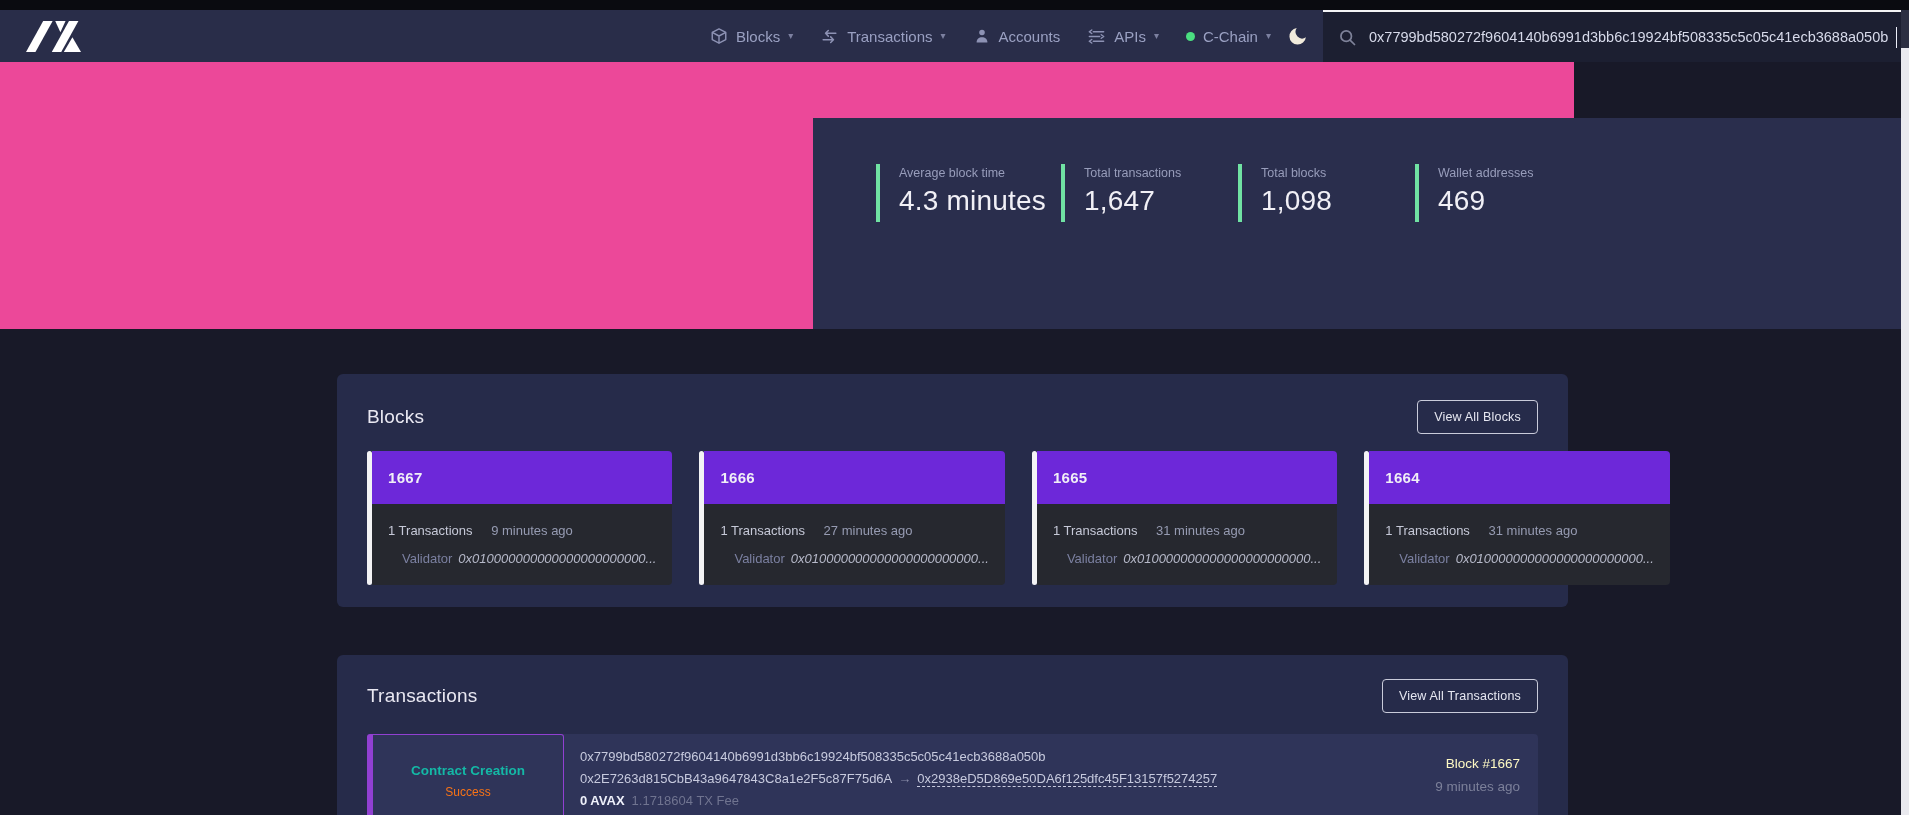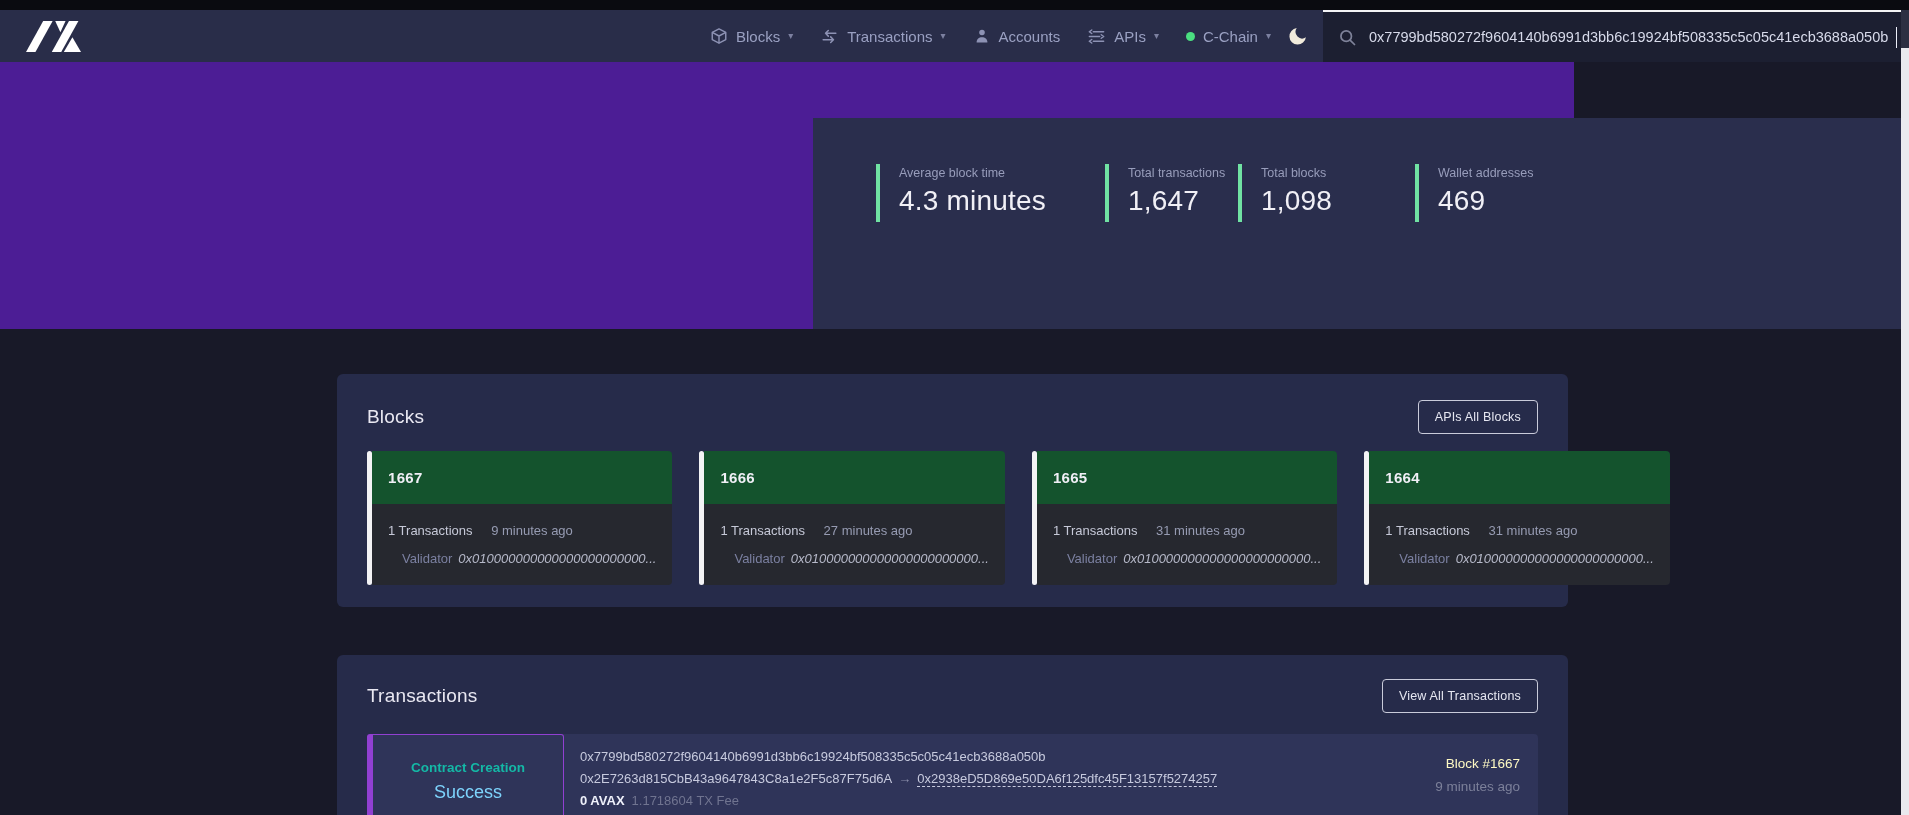--- a/index.html
+++ b/index.html
@@ -42,21 +42,21 @@
     flex:1; background:transparent; border:none; outline:none;
     color:#d7daea; font-size:14.5px; font-family:"Liberation Sans", sans-serif;
   }
   .caret {
     position:absolute; right:12px; top:15px; width:1.5px; height:21px; background:#eceef8;
     animation:blink 1.1s steps(1) infinite;
   }
   @keyframes blink { 50% { opacity:0; } }
 
   
-  .hero { position:absolute; left:0; top:62px; width:1574px; height:267px; background:#4c1d95; }
+  .hero { position:absolute; left:0; top:62px; width:1574px; height:267px; background:#ec4899; }
   .stats-panel {
     position:absolute; left:813px; top:56px; width:1096px; height:211px;
     background:#2a2e4d;
   }
   .stat { position:absolute; top:46px; height:58px; border-left:4px solid #70e2a3; padding-left:19px; }
   .stat-label { font-size:12.5px; color:#989dbb; margin-top:2px; }
   .stat-value { font-size:28px; font-weight:300; color:#f1f0f6; margin-top:5px; letter-spacing:.2px; }
 
   
   .panel {
@@ -72,21 +72,21 @@
   }
 
   
   .blocks-panel { top:374px; height:233px; }
   .blocks-panel .panel-header { margin-top:25px; }
   .cards-row { display:grid; grid-template-columns:repeat(4,1fr); gap:27px; margin-top:16px; }
   .block-card { display:flex; height:134px; cursor:pointer; }
   .card-accent-bar { width:5px; background:#f3f3f5; border-radius:3px; flex:none; }
   .card-inner { flex:1; display:flex; flex-direction:column; min-width:0; }
   .card-head {
-    background:#14532d; padding:0 16px; height:53px; display:flex; align-items:center;
+    background:#6d28d9; padding:0 16px; height:53px; display:flex; align-items:center;
     border-radius:0 4px 0 0;
   }
   .block-number { font-size:15px; font-weight:700; color:#f0eff6; letter-spacing:.3px; }
   .card-body {
     background:#26282f; flex:1; padding:13px 16px; display:flex; flex-direction:column;
     justify-content:center; gap:13px; border-radius:0 0 4px 0;
   }
   .card-line { font-size:13px; white-space:nowrap; overflow:hidden; }
   .tx-count { color:#c6c9d8; margin-right:15px; }
   .block-time { color:#969bb2; }
@@ -99,21 +99,21 @@
   .tx-row {
     margin-top:20px; background:#2f3459; border-radius:4px;
     display:flex; align-items:stretch; height:94px; cursor:pointer;
   }
   .tx-badge {
     width:197px; flex:none;
     border:1.5px solid #9140d2; border-left:6px solid #9140d2; border-radius:3px;
     display:flex; flex-direction:column; align-items:center; justify-content:center; gap:7px;
   }
   .tx-type { color:#14b8a6; font-size:13.5px; font-weight:700; }
-  .tx-status { color:#7dd3fc; font-size:18px; }
+  .tx-status { color:#f97316; font-size:12px; }
   .tx-mid { padding:15px 0 0 16px; display:flex; flex-direction:column; gap:6px; min-width:0; }
   .tx-line { font-size:13px; line-height:16px; white-space:nowrap; }
   .tx-hash { color:#c7cade; cursor:pointer; }
   .tx-addr { color:#c7cade; cursor:pointer; }
   .tx-arrow { color:#8b8fab; margin:0 6px; }
   .tx-addr-to { text-decoration:underline dashed; text-underline-offset:3px; text-decoration-thickness:1px; }
   .tx-value { color:#eef0fa; font-weight:700; margin-right:7px; }
   .tx-fee { color:#707490; }
   .tx-right { margin-left:auto; padding:22px 18px 0 0; text-align:right; flex:none; }
   .tx-block-link { color:#fef9c3; font-size:13.5px; cursor:pointer; }
@@ -219,42 +219,42 @@
 </div>
 
 <div class="hero">
   <div class="stats-panel">
 
     <div class="stat" style="left:63px;">
       <div class="stat-label">Average block time</div>
       <div class="stat-value">4.3 minutes</div>
     </div>
 
-    <div class="stat" style="left:248px;margin-left:44px;">
+    <div class="stat" style="left:248px;">
       <div class="stat-label">Total transactions</div>
       <div class="stat-value">1,647</div>
     </div>
 
     <div class="stat" style="left:425px;">
       <div class="stat-label">Total blocks</div>
       <div class="stat-value">1,098</div>
     </div>
 
     <div class="stat" style="left:602px;">
       <div class="stat-label">Wallet addresses</div>
       <div class="stat-value">469</div>
     </div>
 
   </div>
 </div>
 
 <div class="panel blocks-panel">
   <div class="panel-header">
     <div class="panel-title">Blocks</div>
-    <button class="btn-outline">APIs All Blocks</button>
+    <button class="btn-outline">View All Blocks</button>
   </div>
 
   <div class="cards-row">
 
     <div class="block-card">
       <div class="card-accent-bar"></div>
       <div class="card-inner">
         <div class="card-head">
           <span class="block-number">1667</span>
         </div>

